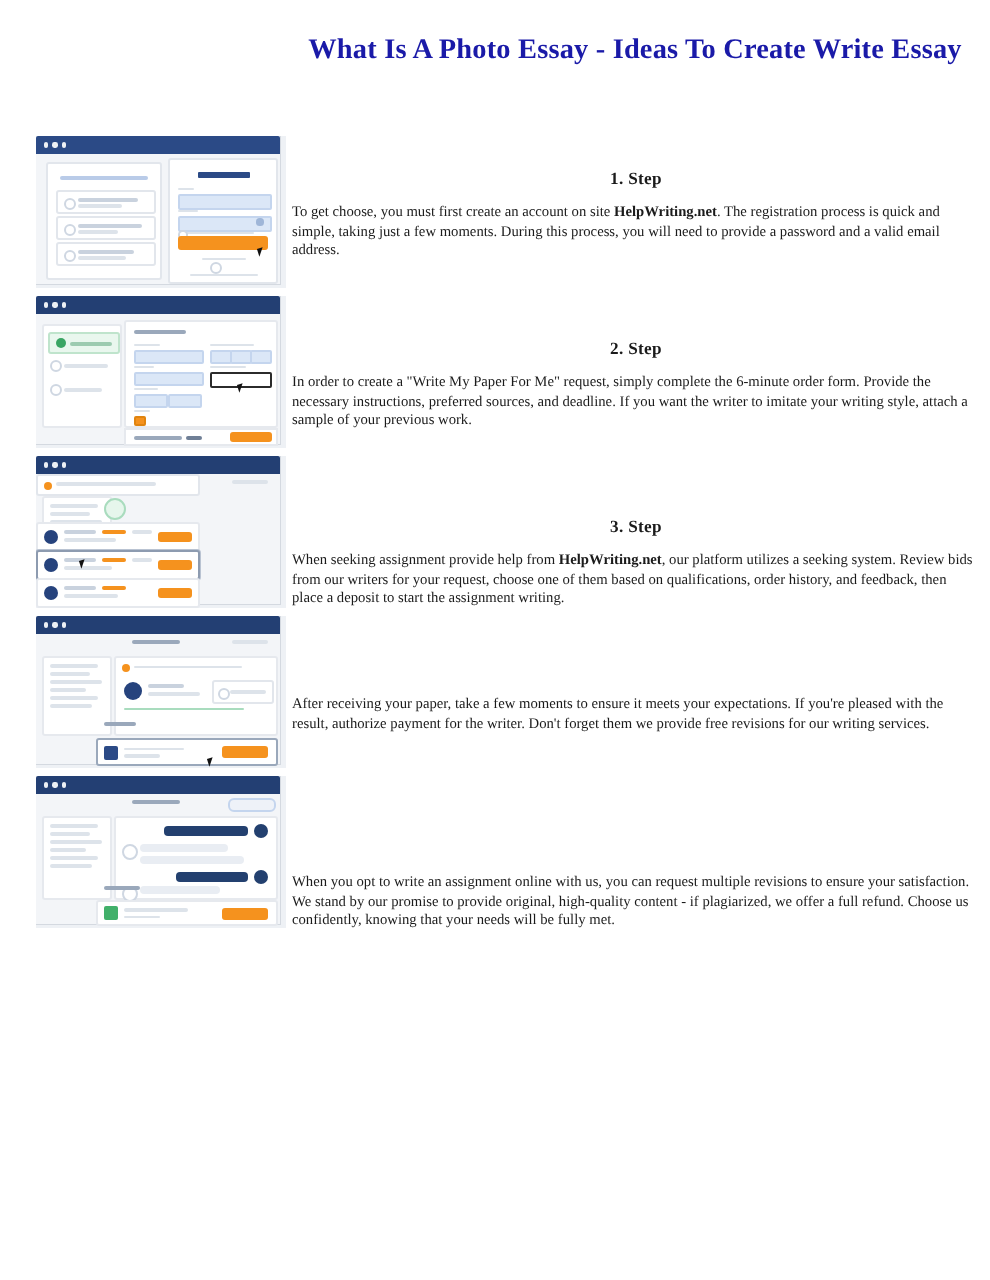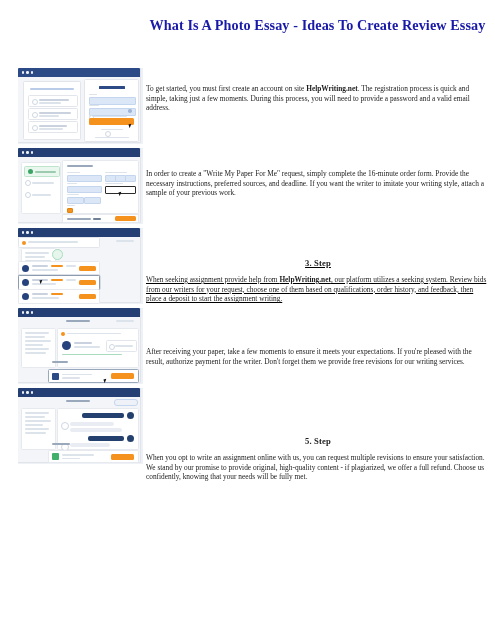--- a/index.html
+++ b/index.html
@@ -41,21 +41,21 @@
     font-size:7.35px;
     line-height:9.6px;
     color:#1b1b1b;
     text-align:left;
   }
   .step-body b{ font-weight:bold; }
 
   
   #step-1{ height:76px; }
   #step-2{ height:80px; }
-  #step-3{ height:80px;text-decoration:underline; }
+  #step-3{ height:80px; }
   #step-4{ height:80px; }
   #step-5{ height:80px; }
 
   
   .shots-col{
     position:absolute;
     left:18px; top:68px; width:125px;
   }
   .shot{
     position:relative;
@@ -131,21 +131,21 @@
   .s5-side{ left:3px; top:11px; width:33px; height:40px; background:#fff;border:.5px solid #e6e9ee; }
   .s5-main{ left:39px; top:11px; width:80px; height:40px; background:#fff;border:.5px solid #e6e9ee; }
   .s5-bub-r{ position:absolute; background:#23406f; border-radius:2px; height:5px; }
   .s5-bub-l{ position:absolute; background:#e9edf3; border-radius:2px; }
   .s5-bot{ position:absolute; left:30px; top:53px; width:89px; height:11px; background:#fff;border:.5px solid #e6e9ee;border-radius:1.5px; }
   .s5-file{ position:absolute; background:#41b06a; border-radius:1px; }
 </style>
 </head>
 <body>
 
-<div class="doc-title">What Is A Photo Essay - Ideas To Create Review Essay</div>
+<div class="doc-title">What Is A Photo Essay - Ideas To Create Write Essay</div>
 
 <div class="shots-col">
 
   <div class="shot">
     <div class="win">
       <div class="titlebar">
         <div class="dots">
           <div class="dot"></div>
           <div class="dot"></div>
           <div class="dot"></div>
@@ -418,34 +418,35 @@
 
       </div>
     </div>
   </div>
 
 </div>
 
 <div class="steps-col">
 
   <div class="step-block" id="step-1">
-    <div class="step-body"><span>To get started, you must first create an account on site </span><b>HelpWriting.net</b><span>. The registration process is quick and simple, taking just a few moments. During this process, you will need to provide a password and a valid email address.</span></div>
+    <div class="step-head">1. Step</div>
+    <div class="step-body"><span>To get choose, you must first create an account on site </span><b>HelpWriting.net</b><span>. The registration process is quick and simple, taking just a few moments. During this process, you will need to provide a password and a valid email address.</span></div>
   </div>
 
   <div class="step-block" id="step-2">
-    <div class="step-body"><span>In order to create a "Write My Paper For Me" request, simply complete the 16-minute order form. Provide the necessary instructions, preferred sources, and deadline. If you want the writer to imitate your writing style, attach a sample of your previous work.</span><b></b><span></span></div>
+    <div class="step-head">2. Step</div>
+    <div class="step-body"><span>In order to create a "Write My Paper For Me" request, simply complete the 6-minute order form. Provide the necessary instructions, preferred sources, and deadline. If you want the writer to imitate your writing style, attach a sample of your previous work.</span><b></b><span></span></div>
   </div>
 
   <div class="step-block" id="step-3">
     <div class="step-head">3. Step</div>
     <div class="step-body"><span>When seeking assignment provide help from </span><b>HelpWriting.net</b><span>, our platform utilizes a seeking system. Review bids from our writers for your request, choose one of them based on qualifications, order history, and feedback, then place a deposit to start the assignment writing.</span></div>
   </div>
 
   <div class="step-block" id="step-4">
     <div class="step-body"><span>After receiving your paper, take a few moments to ensure it meets your expectations. If you're pleased with the result, authorize payment for the writer. Don't forget them we provide free revisions for our writing services.</span><b></b><span></span></div>
   </div>
 
   <div class="step-block" id="step-5">
-    <div class="step-head">5. Step</div>
     <div class="step-body"><span>When you opt to write an assignment online with us, you can request multiple revisions to ensure your satisfaction. We stand by our promise to provide original, high-quality content - if plagiarized, we offer a full refund. Choose us confidently, knowing that your needs will be fully met.</span><b></b><span></span></div>
   </div>
 
 </div>
 
 </body></html>

